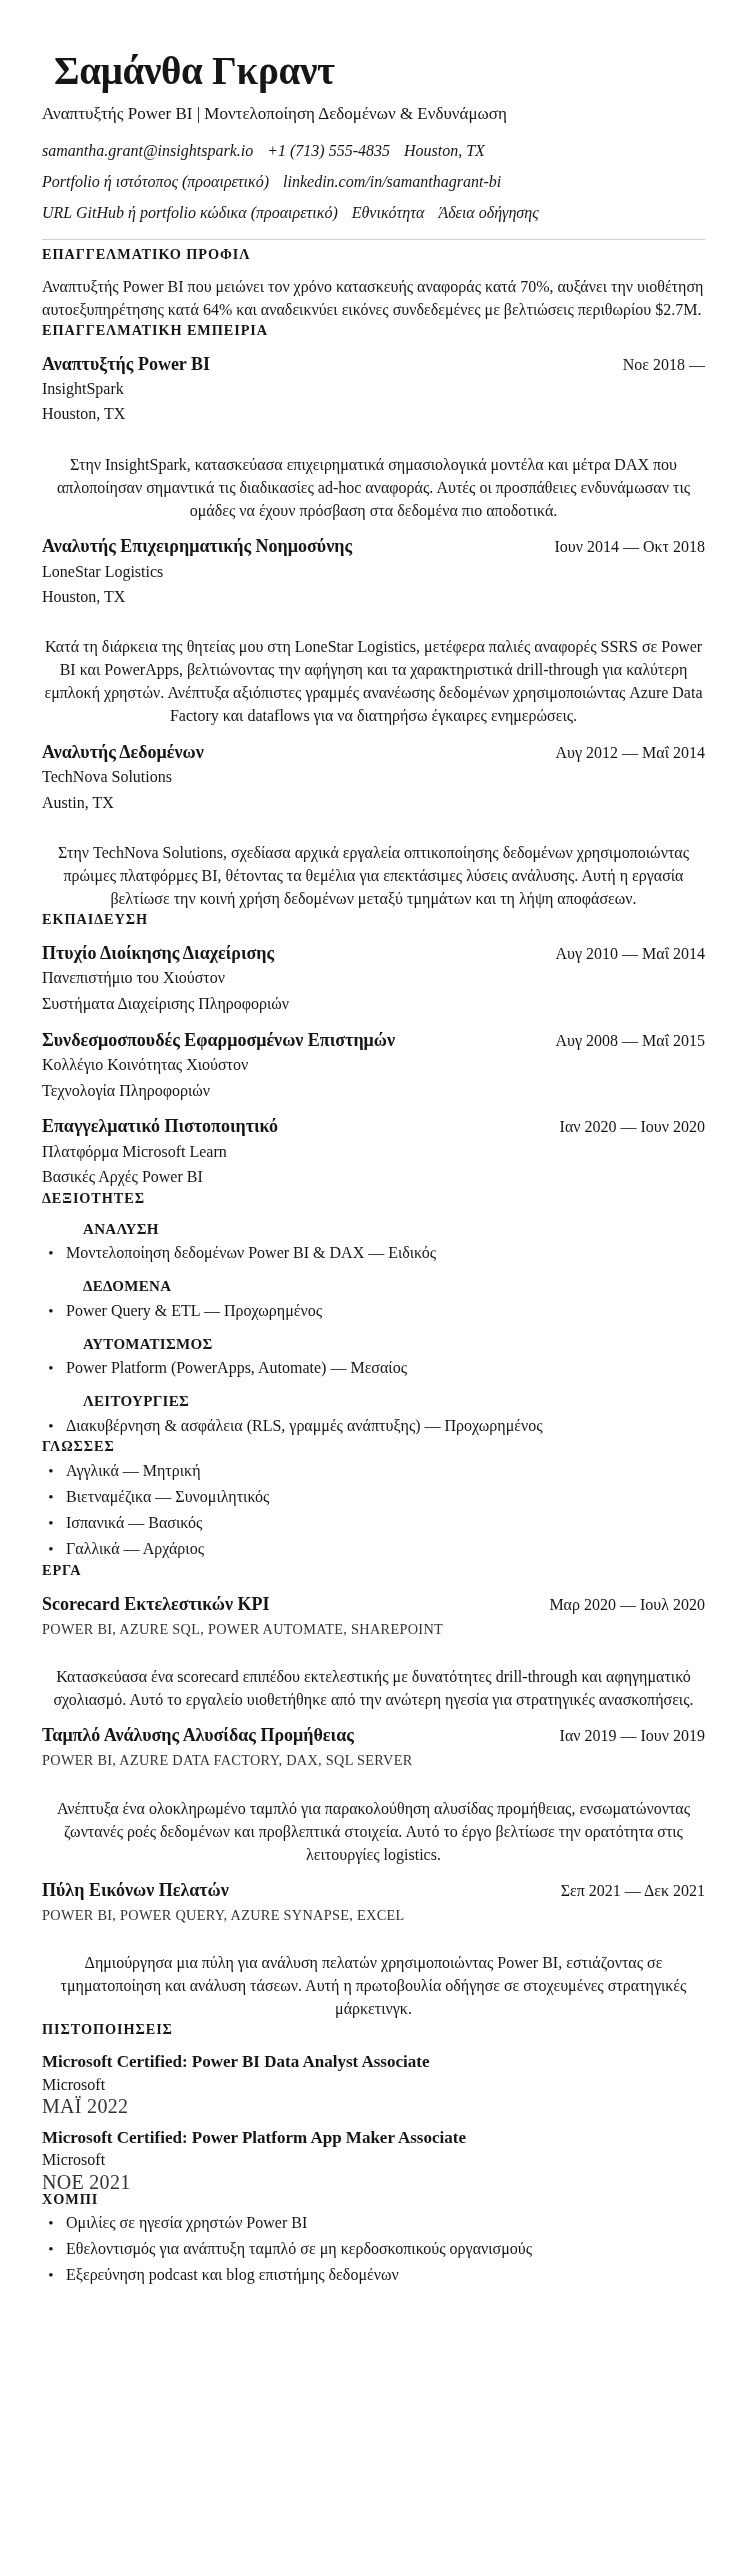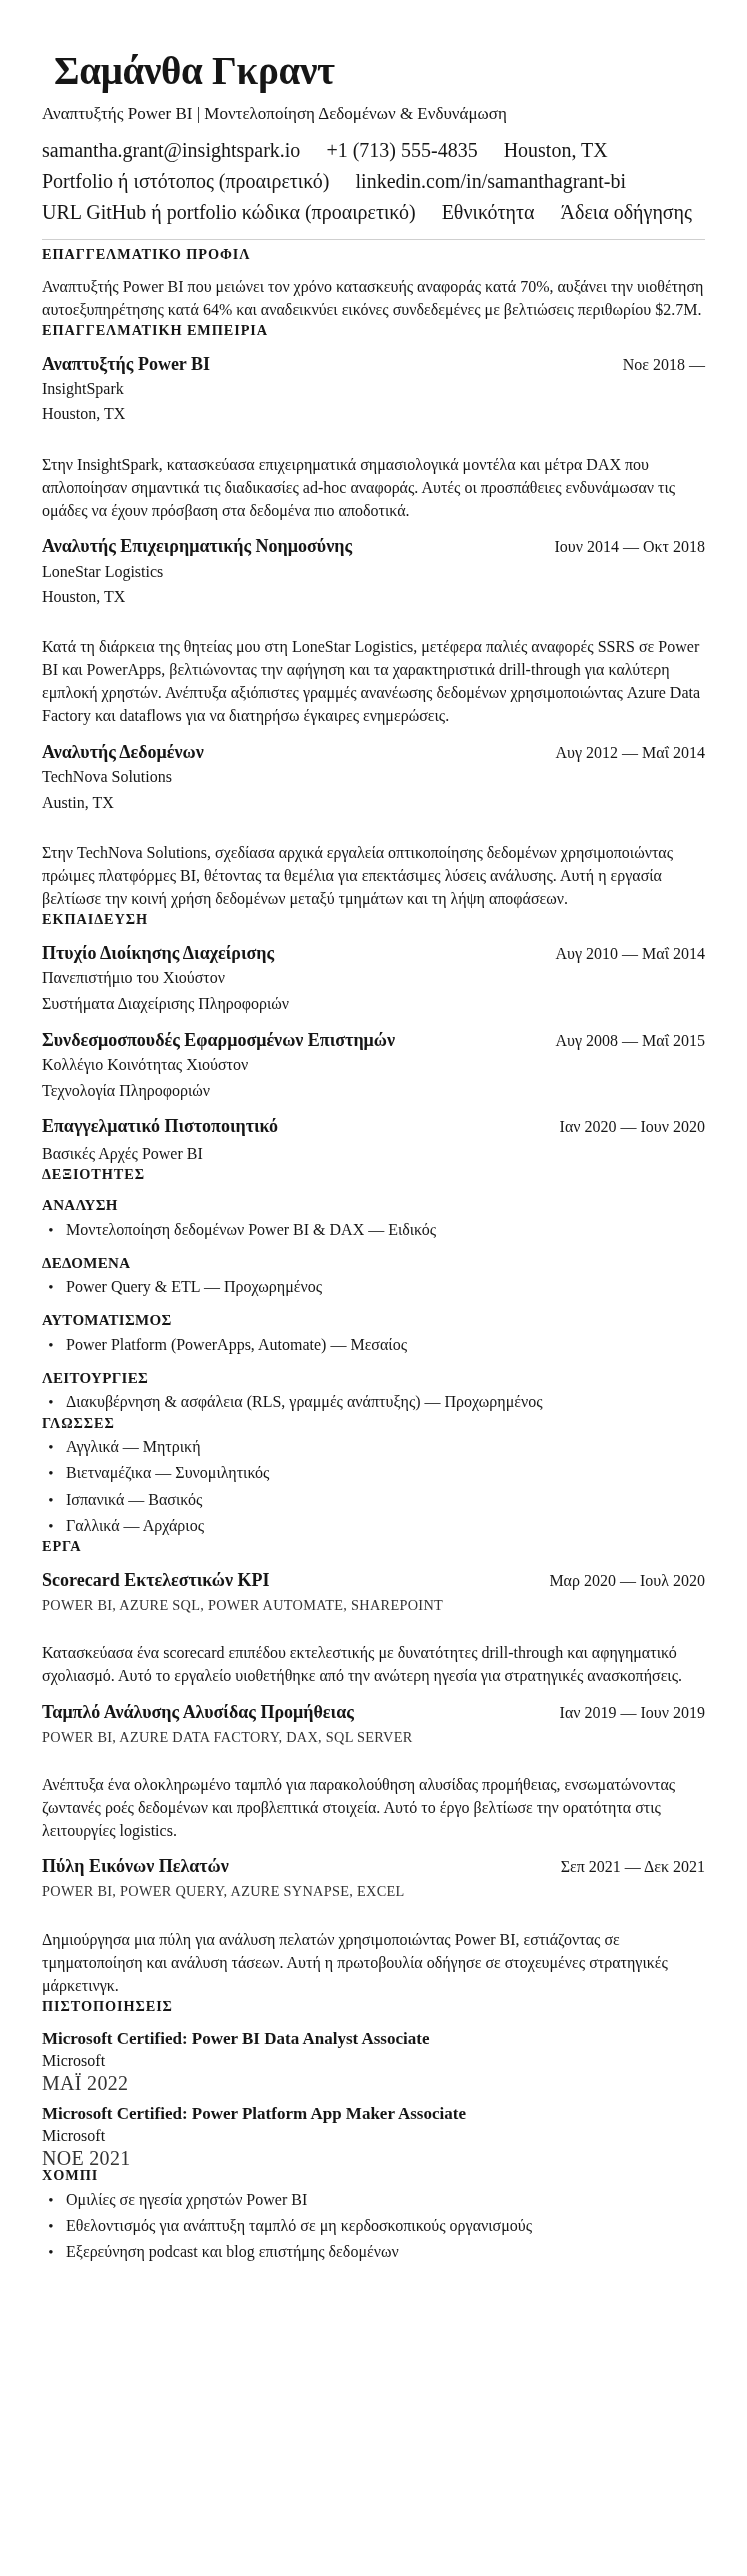--- a/index.html
+++ b/index.html
@@ -23,23 +23,24 @@
     margin: 12px;
   }
   .tagline {
     margin-top: 11.2px;
     font-size: 17px;
     line-height: 24px;
   }
   .contact { margin-top: 13.7px; }
   .contact-row {
     display: flex;
-    gap: 26px;
-    font-size: 20px;
+    gap: 14px;
+    font-size: 16px;
     line-height: 21px;
+    font-style: italic;
   }
   .contact-row + .contact-row { margin-top: 10px; }
   .rule {
     margin-top: 16px;
     height: 0;
     border: none;
     border-top: 1.2px solid #cfcfcf;
   }
 
   
@@ -67,38 +68,39 @@
     line-height: 24px;
     font-weight: 700;
   }
   .edate {
     font-size: 16px;
     line-height: 24px;
     white-space: nowrap;
   }
   .company { margin-top: 1.2px; font-size: 16px; line-height: 22.4px; }
   .locline { margin-top: 3.1px; font-size: 16px; line-height: 22.4px; }
-  .entry .para { margin-top: 27px; }
+  .entry .para { margin-top: 27px; text-align: center; }
 
   .tags {
     margin-top: 3.7px;
     font-size: 14.3px;
     line-height: 17.4px;
     letter-spacing: 0.3px;
     color: #333333;
     text-transform: uppercase;
   }
 
   
   .cat-h {
     margin-top: 13.7px;
     font-size: 15px;
     line-height: 17.4px;
     font-weight: 700;
     letter-spacing: 0.3px;
+    margin-left: 41px;
   }
   .li {
     position: relative;
     margin-top: 4px;
     padding-left: 24px;
     font-size: 16px;
     line-height: 22.4px;
   }
   .li + .li { margin-top: 3.7px; }
   .li::before {
@@ -200,20 +202,21 @@
     </div>
     <div class="company">Κολλέγιο Κοινότητας Χιούστον</div>
     <div class="locline">Τεχνολογία Πληροφοριών</div>
   </div>
 
   <div class="entry">
     <div class="erow">
       <span class="etitle">Επαγγελματικό Πιστοποιητικό</span>
       <span class="edate">Ιαν 2020 — Ιουν 2020</span>
     </div>
+    <div class="company">Πλατφόρμα Microsoft Learn</div>
     <div class="locline">Βασικές Αρχές Power BI</div>
   </div>
 
   <div class="section-h">ΔΕΞΙΟΤΗΤΕΣ</div>
 
   <div class="cat-h">ΑΝΑΛΥΣΗ</div>
   <div class="li">Μοντελοποίηση δεδομένων Power BI &amp; DAX — Ειδικός</div>
 
   <div class="cat-h">ΔΕΔΟΜΕΝΑ</div>
   <div class="li">Power Query &amp; ETL — Προχωρημένος</div>

